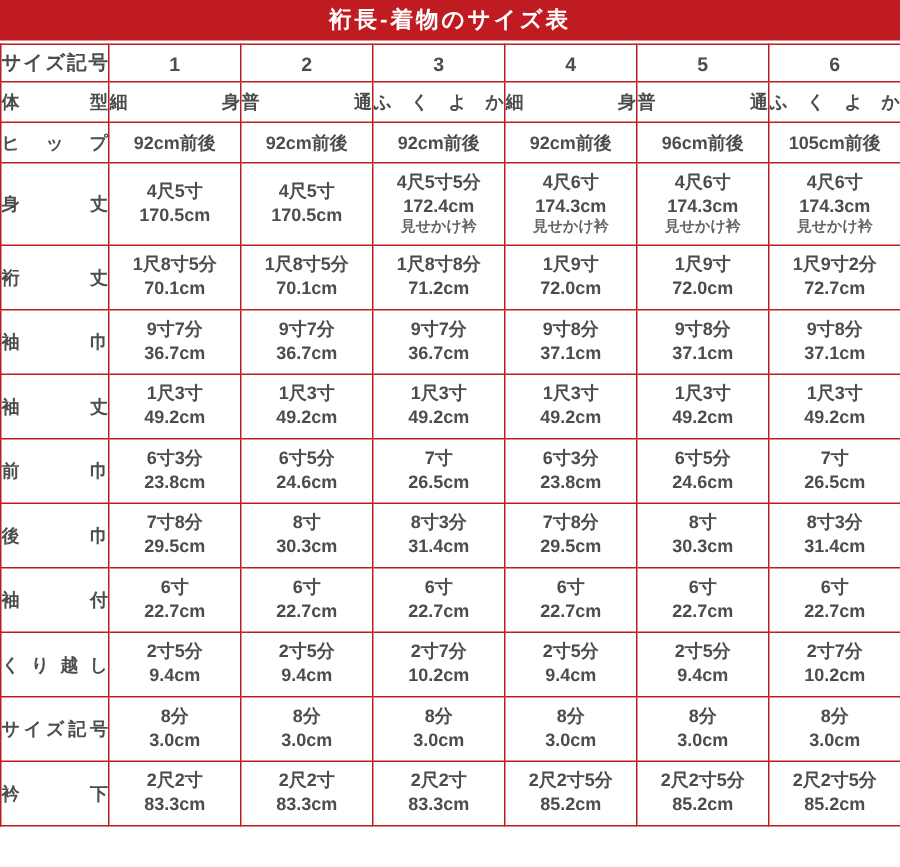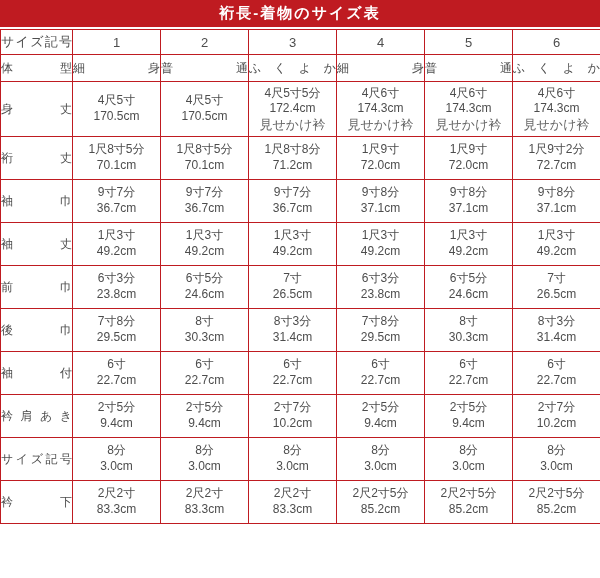--- a/index.html
+++ b/index.html
@@ -24,20 +24,21 @@
     justify-content: center;
     font-size: 15px;
     font-weight: bold;
     letter-spacing: 2px;
   }
   table.size-table {
     width: 600px;
     margin-top: 2px;
     table-layout: fixed;
     border-collapse: collapse;
+    font-weight: bold;
   }
   table.size-table td {
     border: 1px solid var(--accent-red, #bf1b21);
     text-align: center;
     vertical-align: middle;
     color: #4d4d4d;
     font-size: 12px;
     padding: 0;
     overflow: hidden;
   }
@@ -52,21 +53,21 @@
   tr.row-mg td { height: 27px; }
   tr.row-t  td { height: 27px; }
   tr.row-m  td { height: 43px; }
   tr.row-xl td { height: 55px; }
   td.just {
     text-align: justify;
     text-align-last: justify;
     padding: 0 17px;
   }
   .sun, .cm { line-height: 1.3; }
-  .note { font-size: 13px; color: #666666; line-height: 1.2; }
+  .note { font-size: 10px; color: #666666; line-height: 1.2; }
 </style>
 </head>
 <body>
 
 <div class="page">
   <div class="title-bar">
     <span>裄長-着物のサイズ表</span>
   </div>
   <table class="size-table">
     <colgroup>
@@ -90,20 +91,29 @@
         </tr>
         <tr class="row-t">
           <td class="lbl">体型</td>
           <td class="val just">細身</td>
           <td class="val just">普通</td>
           <td class="val just">ふくよか</td>
           <td class="val grp just">細身</td>
           <td class="val just">普通</td>
           <td class="val just">ふくよか</td>
         </tr>
+        <tr class="row-t">
+          <td class="lbl">ヒップ</td>
+          <td class="val">92cm前後</td>
+          <td class="val">92cm前後</td>
+          <td class="val">92cm前後</td>
+          <td class="val grp">92cm前後</td>
+          <td class="val">96cm前後</td>
+          <td class="val">105cm前後</td>
+        </tr>
         <tr class="row-xl">
           <td class="lbl">身丈</td>
           <td class="mcell">
             <div class="sun">4尺5寸</div>
             <div class="cm">170.5cm</div>
           </td>
           <td class="mcell">
             <div class="sun">4尺5寸</div>
             <div class="cm">170.5cm</div>
           </td>
@@ -284,21 +294,21 @@
           <td class="mcell">
             <div class="sun">6寸</div>
             <div class="cm">22.7cm</div>
           </td>
           <td class="mcell">
             <div class="sun">6寸</div>
             <div class="cm">22.7cm</div>
           </td>
         </tr>
         <tr class="row-m">
-          <td class="lbl">衿肩あき</td>
+          <td class="lbl">くり越し</td>
           <td class="mcell">
             <div class="sun">2寸5分</div>
             <div class="cm">9.4cm</div>
           </td>
           <td class="mcell">
             <div class="sun">2寸5分</div>
             <div class="cm">9.4cm</div>
           </td>
           <td class="mcell">
             <div class="sun">2寸7分</div>

